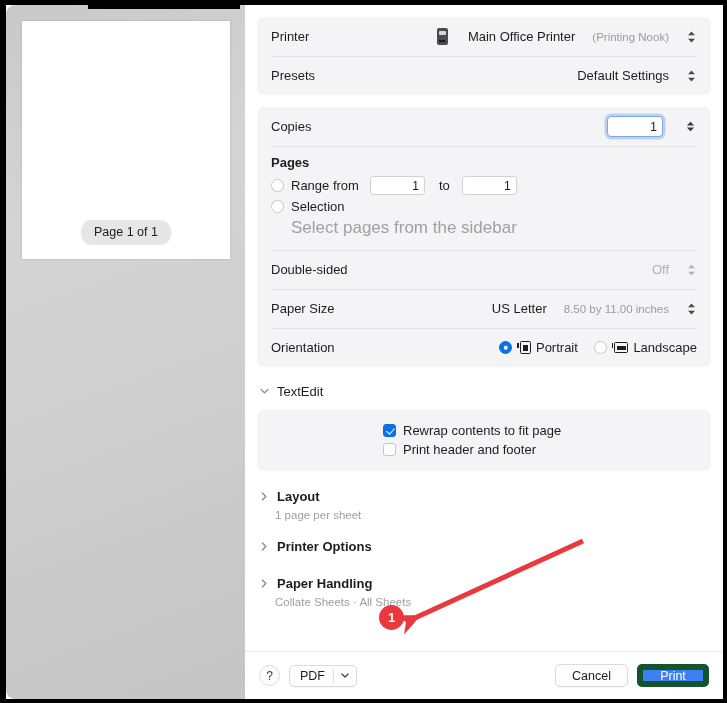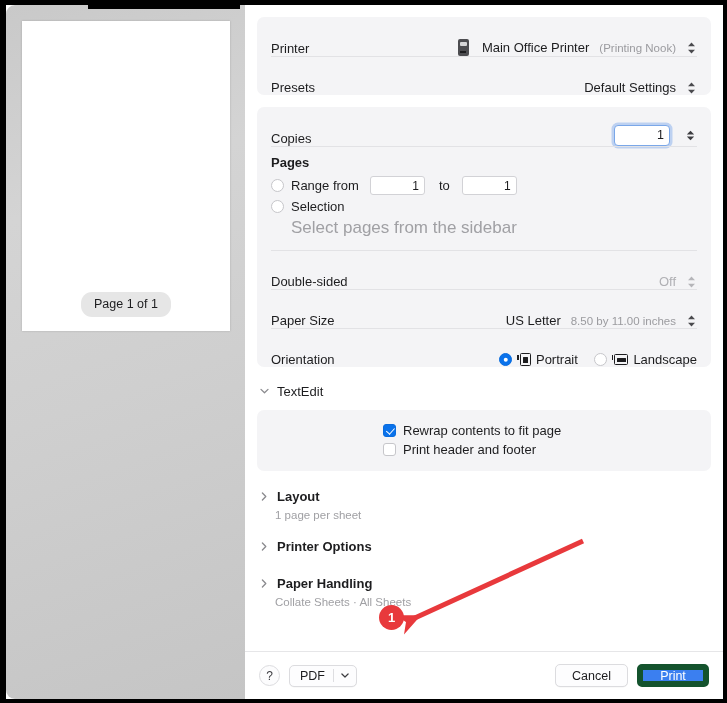--- a/index.html
+++ b/index.html
@@ -49,21 +49,21 @@
     left: 6px; top: 5px;
     width: 239px; height: 694px;
     background: linear-gradient(160deg, #c9c9c9 0%, #d4d4d4 28%, #cfcfcf 55%, #c5c5c5 100%);
     border-top-left-radius: 9px;
     border-bottom-left-radius: 9px;
     overflow: hidden;
   }
   #preview-page {
     position: absolute;
     left: 16px; top: 16px;
-    width: 208px; height: 310px;
+    width: 208px; height: 238px;
     background: #ffffff;
     box-shadow: 0 0 2px rgba(0,0,0,.18);
   }
   #page-indicator {
     position: absolute;
     left: 50%; transform: translateX(-50%);
     bottom: 14px;
     background: #e6e6e6;
     color: #1d1d1f;
     font-size: 12.5px;
@@ -92,42 +92,42 @@
   
   .card {
     background: #f4f4f6;
     border-radius: 7px;
     margin-bottom: 12px;
     overflow: hidden;
   }
 
   .row {
     display: flex;
-    align-items: flex-end;
+    align-items: center;
     min-height: 39px;
     padding: 0 14px;
     position: relative;
   }
   .row + .row::before {
     content: "";
     position: absolute;
     left: 14px; right: 14px; top: 0;
     height: 1px;
     background: #e2e2e5;
   }
   .row-label {
     font-size: 13px;
     color: #1d1d1f;
     flex: 0 0 auto;
   }
   .row-right {
     margin-left: auto;
     display: flex;
     align-items: center;
-    gap: 10px;
+    gap: 17px;
   }
   .value-strong {
     font-size: 13px;
     color: #1d1d1f;
   }
   .value-dim {
     font-size: 11.5px;
     color: #9b9b9f;
   }
   .value-off {

